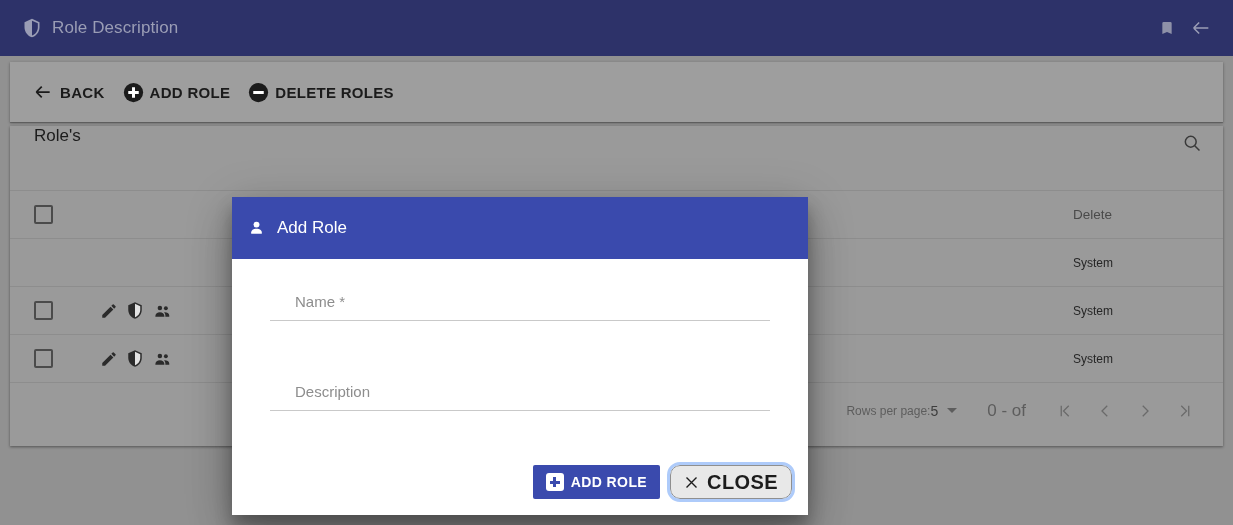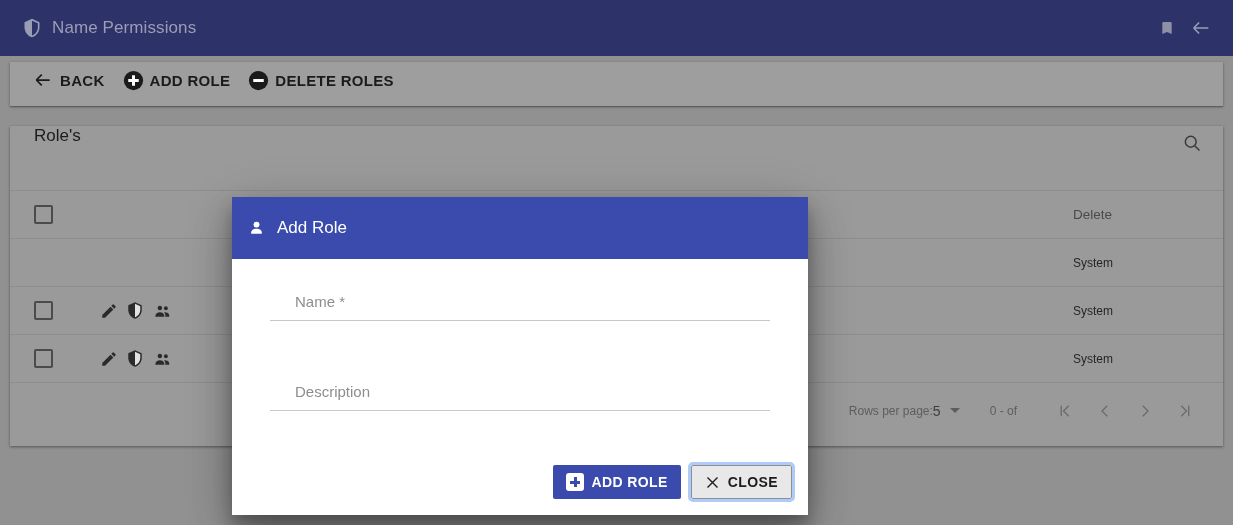--- a/index.html
+++ b/index.html
@@ -21,24 +21,24 @@
   .appbar-left { display: flex; align-items: center; gap: 10px; }
   .appbar-title {
     font-size: 17px; color: #9a9db5; letter-spacing: .1px;
   }
   .appbar-spacer { flex: 1; }
   .appbar-right { display: flex; align-items: center; gap: 14px; padding-right: 6px; }
   .ic { display: inline-flex; align-items: center; justify-content: center; }
 
   
   .toolbar-card {
-    position: absolute; left: 10px; top: 62px; width: 1213px; height: 44px;
+    position: absolute; left: 10px; top: 62px; width: 1213px; height: 60px;
     background: #9e9e9e;
     box-shadow: 0 1px 3px rgba(0,0,0,.30), 0 1px 1px rgba(0,0,0,.20);
-    display: flex; gap: 18px;
+    display: flex; align-items: center; gap: 18px;
     padding-left: 22px;
   }
   .tb-btn {
     display: flex; align-items: center; gap: 6px;
     font-size: 15px; font-weight: bold; color: #1b1b1b;
     letter-spacing: .3px; cursor: pointer; height: 36px;
   }
   .tb-label { white-space: nowrap; }
 
   
@@ -76,21 +76,21 @@
 
   .pager {
     height: 56px; border-top: 1px solid #8d8d8d;
     display: flex; align-items: center; justify-content: flex-end;
     padding-right: 18px; gap: 0;
     font-size: 12px; color: #5d5d5d;
   }
   .pg-label { }
   .pg-select { display: flex; align-items: center; gap: 9px; font-size: 14px; color: #3d3d3d; cursor: pointer; margin-right: 30px; }
   .caret { width:0;height:0;border-left:5px solid transparent;border-right:5px solid transparent;border-top:5px solid #5d5d5d; }
-  .pg-range { margin-right: 28px; font-size: 12px; color: #5d5d5d; }
+  .pg-range { margin-right: 19px; font-size: 17px; color: #5d5d5d; }
   .pg-btn { width: 40px; height: 40px; display:flex; align-items:center; justify-content:center; cursor:pointer; color:#6a6a6a; }
 
   
   .modal {
     position: absolute; left: 232px; top: 197px; width: 576px; height: 318px;
     background: #ffffff;
     box-shadow: 0 11px 15px rgba(0,0,0,.25), 0 9px 46px rgba(0,0,0,.18), 0 24px 38px rgba(0,0,0,.20);
   }
   .modal-header {
     height: 62px; background: #3a4aad; color: #fff;
@@ -110,23 +110,23 @@
   .btn-primary {
     background: #3a4aad; color: #fff; border: none;
     height: 34px; padding: 0 13px; display: flex; align-items: center; gap: 7px;
     font-size: 14px; font-weight: bold; letter-spacing: .4px;
     font-family: "Liberation Sans", sans-serif; cursor: pointer;
     border-radius: 2px;
   }
   .btn-plain {
     background: #e8e8e8; color: #1c1c1c; border: 1px solid #8f8f8f;
     height: 34px; padding: 0 13px; display: flex; align-items: center; gap: 8px;
-    font-size: 14px; font-weight: bold; letter-spacing: .4px;
+    font-size: 20px; font-weight: bold; letter-spacing: .4px;
     font-family: "Liberation Sans", sans-serif; cursor: pointer;
-    border-radius: 2px;
+    border-radius: 10px;
     outline: 3px solid #aecbfa;
   }
   .plusbox {
     width: 18px; height: 18px; background: #fff; border-radius: 3px;
     position: relative; flex: none;
   }
   .plusbox::before, .plusbox::after {
     content: ""; position: absolute; background: #3a4aad;
   }
   .plusbox::before { left: 4px; right: 4px; top: 7.5px; height: 3px; }
@@ -138,21 +138,21 @@
 <div id="app">
 
   <div class="appbar">
     <div class="appbar-left">
       <span class="ic">
         <svg width="20" height="22" viewBox="0 0 24 24" fill="#9a9db5">
             <path d="M12 1 3 5v6c0 5.55 3.84 10.74 9 12 5.16-1.26 9-6.45 9-12V5l-9-4zm0 2.2 7 3.11V11c0 4.52-2.98 8.69-7 9.93V3.2z"></path>
             <path d="M12 3.2 5 6.31V11c0 4.52 2.98 8.69 7 9.93V3.2z" fill="#9a9db5"></path>
           </svg>
       </span>
-      <span class="appbar-title">Name Permissions</span>
+      <span class="appbar-title">Role Description</span>
     </div>
     <div class="appbar-spacer"></div>
     <div class="appbar-right">
       <span class="ic">
         <svg width="16" height="20" viewBox="0 0 24 24" fill="#8e91a8">
             <path d="M17 3H7a2 2 0 0 0-2 2v16l7-3 7 3V5a2 2 0 0 0-2-2z"></path>
           </svg>
       </span>
       <span class="ic">
         <svg width="24" height="22" viewBox="0 0 24 24" fill="none" stroke="#9a9db5" stroke-width="1.7">

